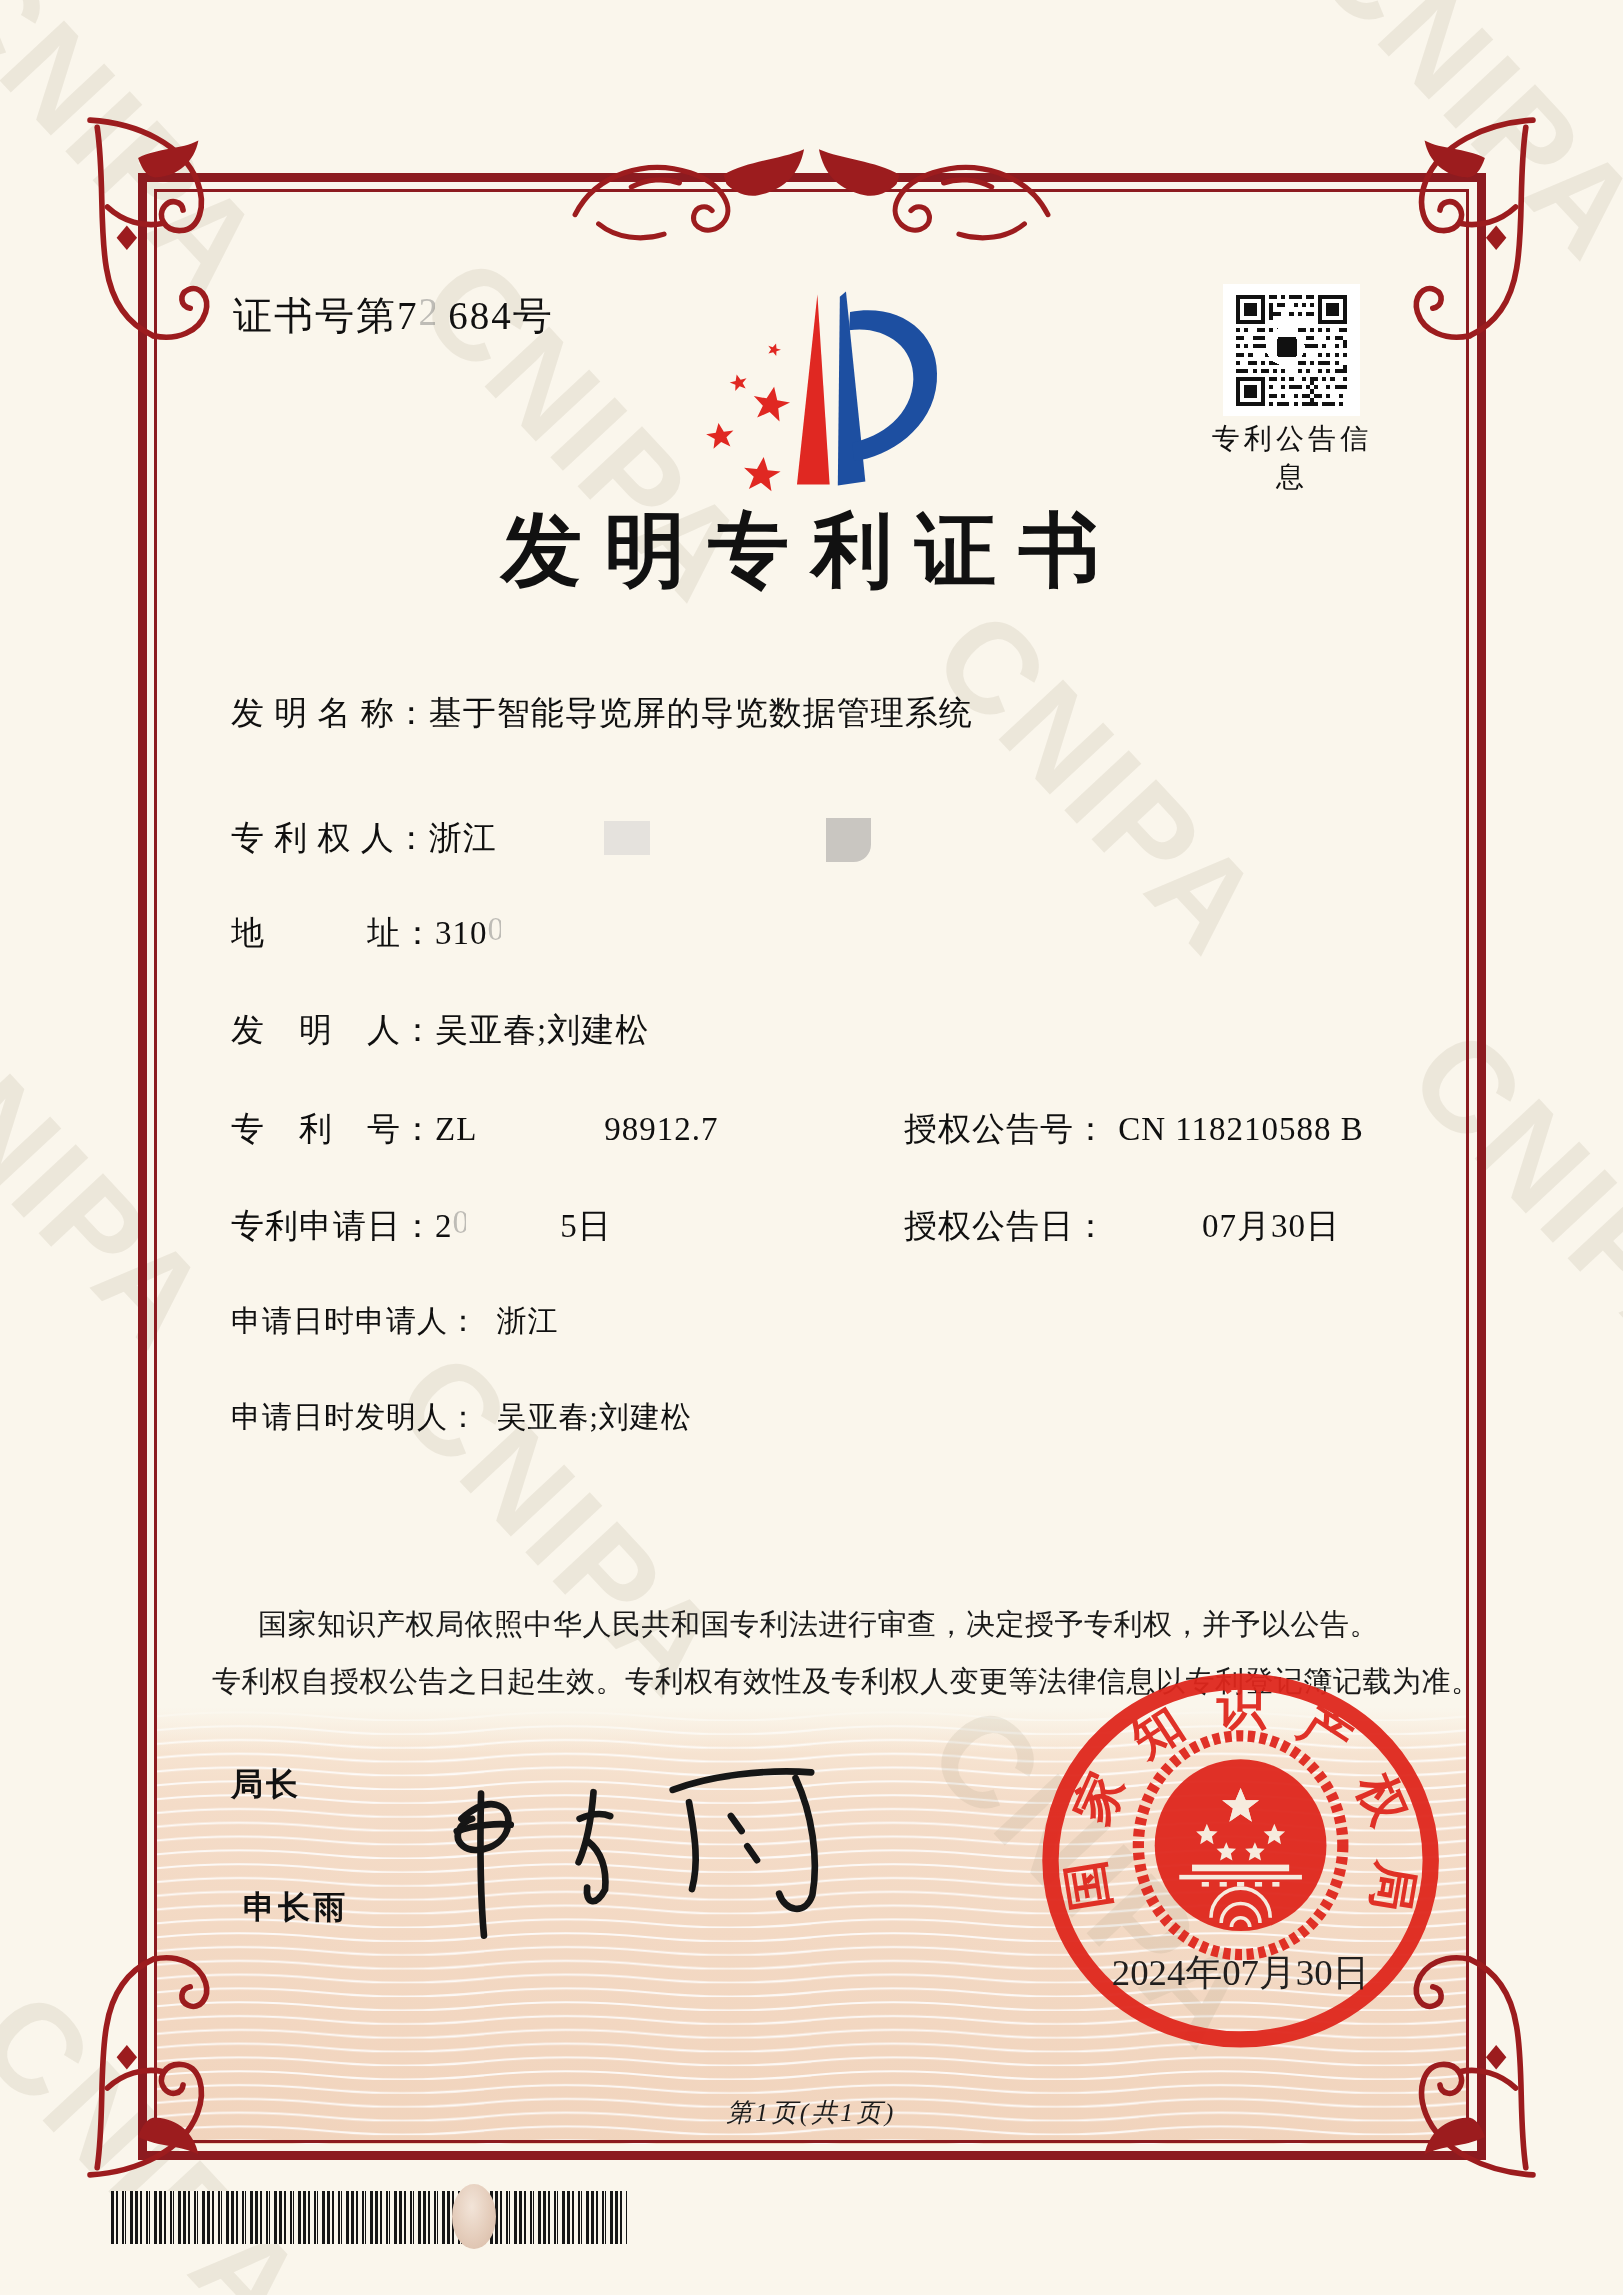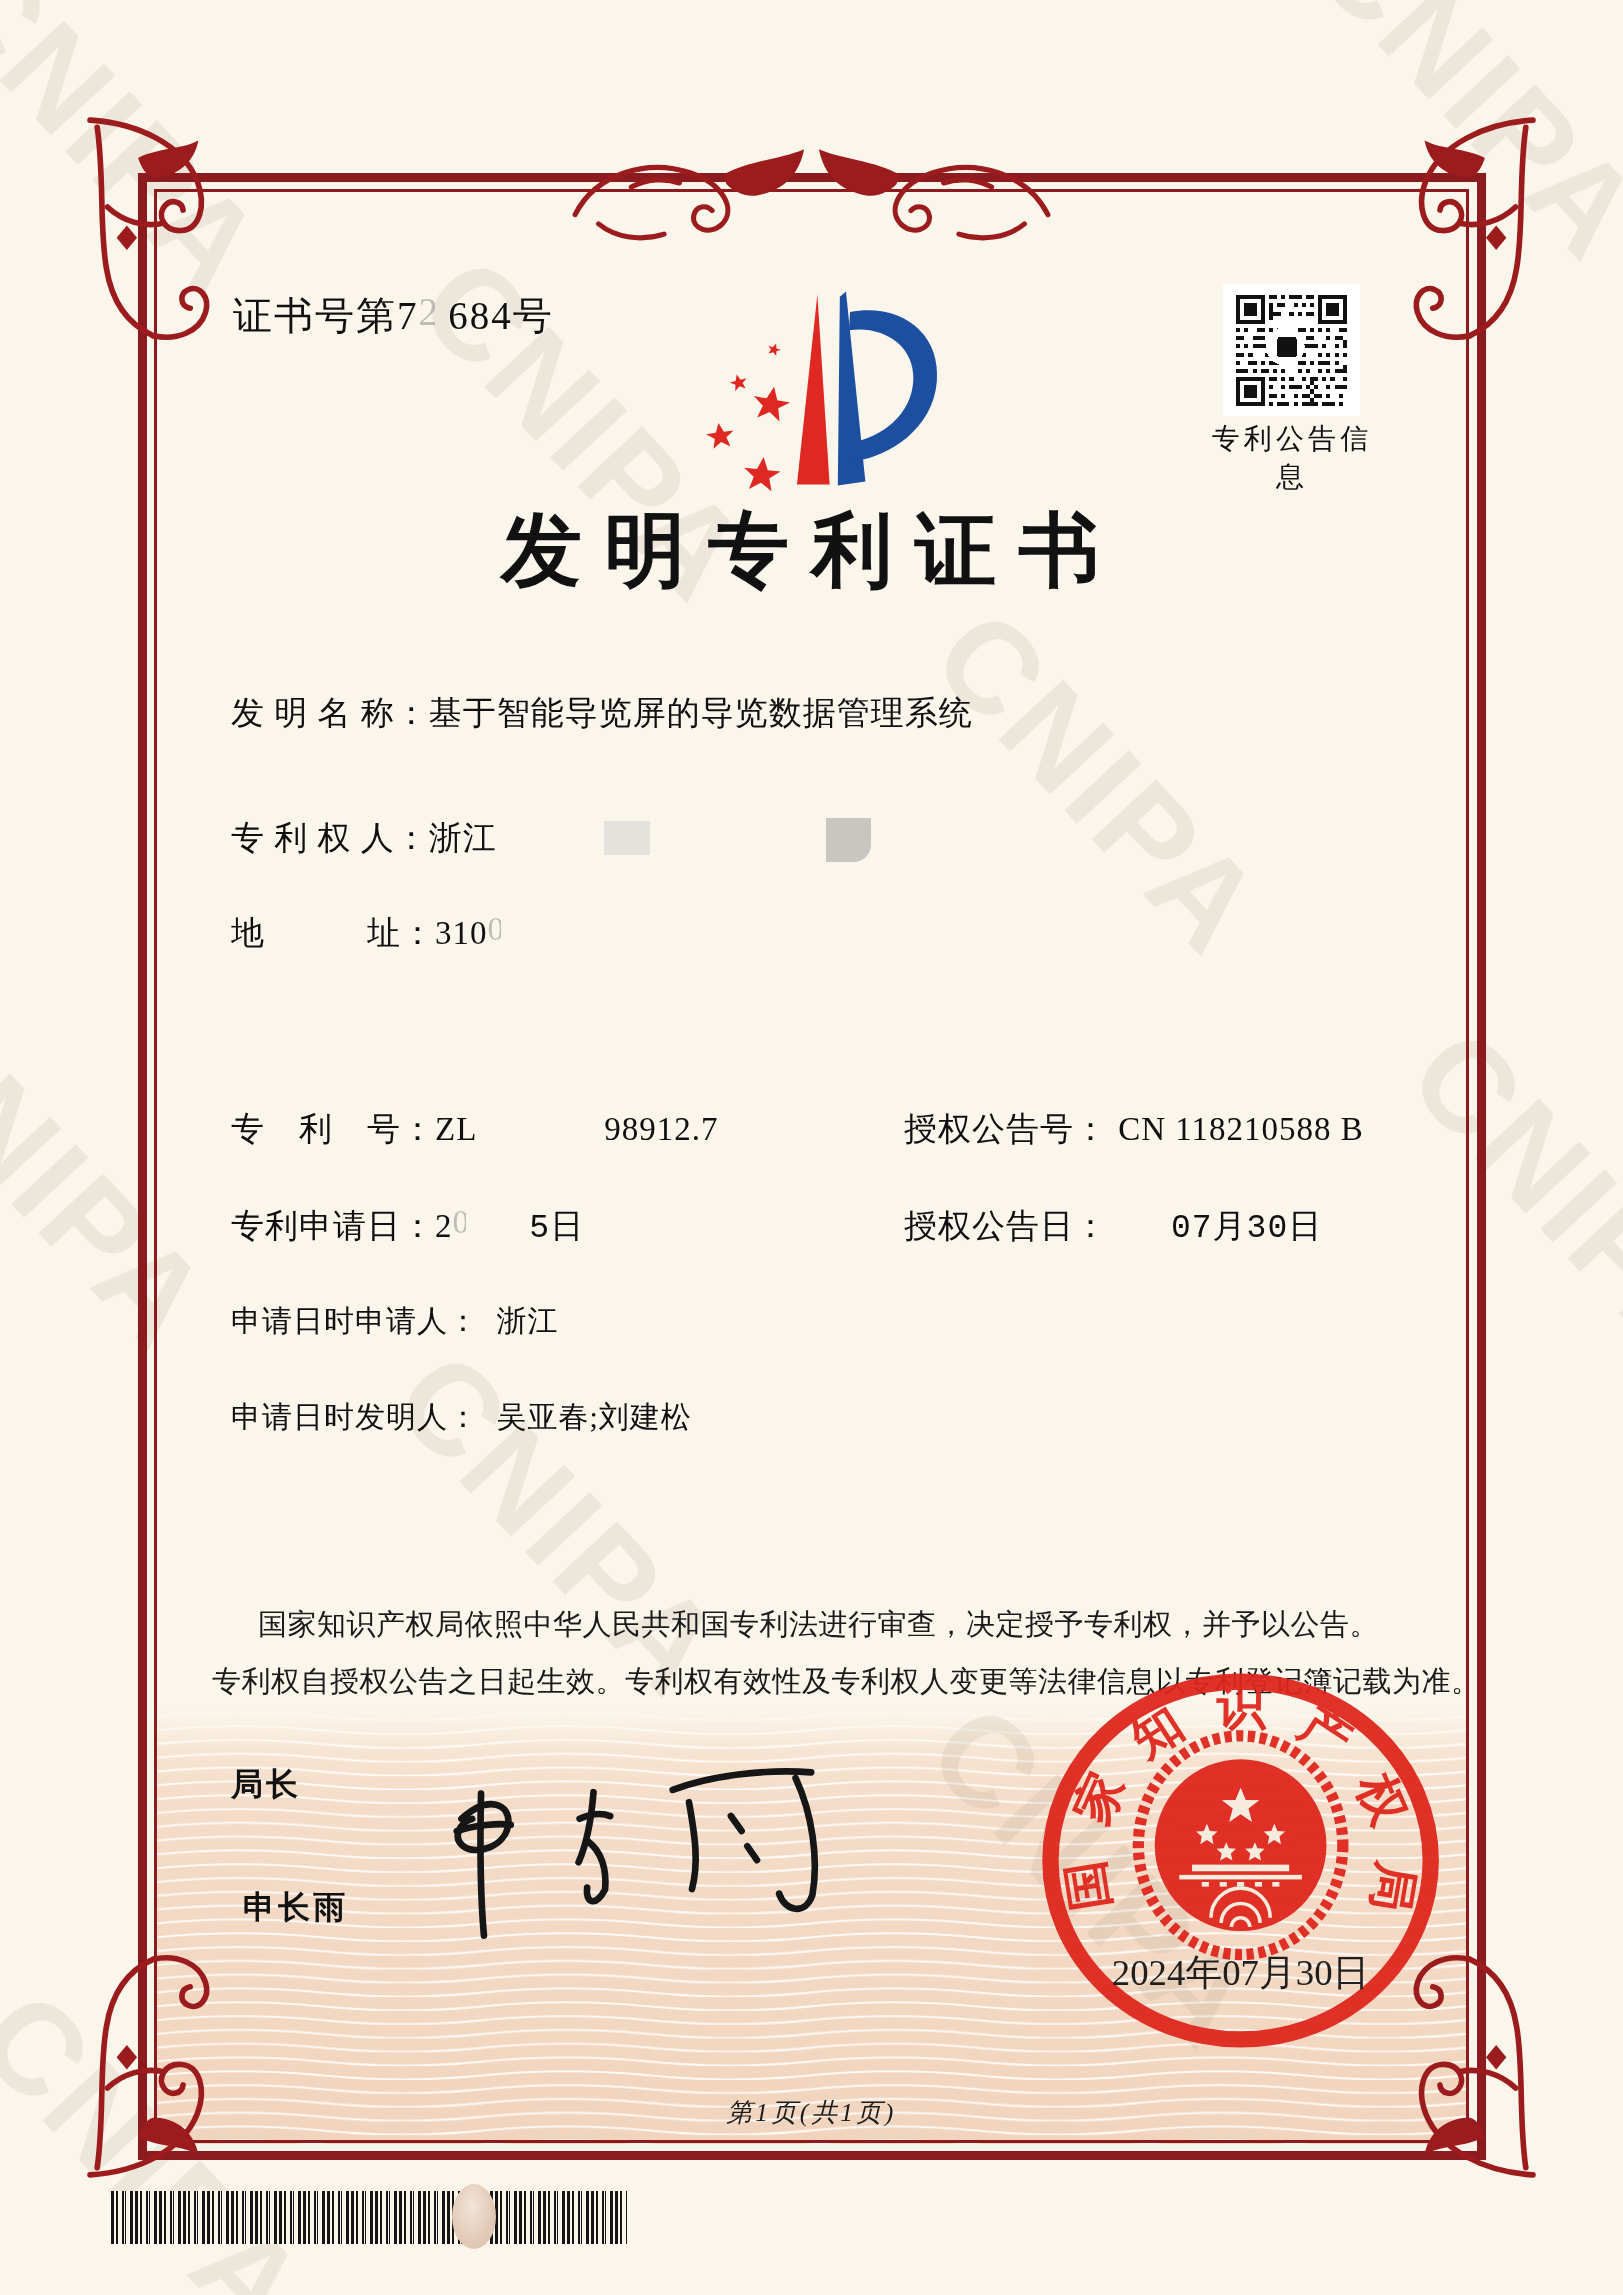--- a/index.html
+++ b/index.html
@@ -28,21 +28,21 @@
   .qr-caption{position:absolute;z-index:3;left:1210px;top:420px;width:164px;text-align:center;
               font-size:28px;letter-spacing:4.1px;}
   .title{position:absolute;z-index:3;left:50%;transform:translateX(-50%);top:497px;
          font-size:81px;font-weight:600;letter-spacing:22.5px;white-space:nowrap;}
   
   .row{position:absolute;z-index:3;left:231px;font-size:33px;letter-spacing:1px;white-space:nowrap;color:#101010;}
   .row.rcol{left:904px;}
   .row.small{font-size:30px;}
   .ml-val{margin-left:127px;}
   .ml-sm{margin-left:10.2px;}
-  .ml-md{margin-left:63px;font-family:Liberation Mono, monospace;}
+  .ml-md{margin-left:94px;}
   .ml-sp{margin-left:17.4px;}
   .redact{position:absolute;z-index:3;}
   .redact.b1{left:604px;top:821px;width:46px;height:34px;background:#e5e2dd;}
   .redact.b2{left:826px;top:818px;width:45px;height:44px;background:#c9c6c1;border-bottom-right-radius:17.4px;}
   
   .stmt{position:absolute;z-index:3;font-size:29px;letter-spacing:0.5px;color:#1a1a1a;white-space:nowrap;margin-top:36px;}
   .stmt.l1{left:258px;top:1569px;}
   .stmt.l2{left:212px;top:1626px;}
   
   .director-label{position:absolute;z-index:3;left:231px;top:1763px;
@@ -183,20 +183,23 @@
   <div class="row" style="top:816px">
     <span>专 利 权 人：</span><span>浙江</span>
   </div>
   <div class="redact b1"></div>
   <div class="redact b2"></div>
 
   <div class="row" style="top:911px">
     <span>地　　　址：</span><span>310</span><span class="ghost">0</span>
   </div>
 
+  <div class="row" style="top:1008px">
+    <span>发　明　人：</span><span>吴亚春;刘建松</span>
+  </div>
 
   <div class="row" style="top:1107px">
     <span>专　利　号：</span><span>ZL</span><span class="ml-val">98912.7</span>
   </div>
   <div class="row rcol" style="top:1107px">
     <span>授权公告号：</span><span class="ml-sm">CN 118210588 B</span>
   </div>
 
   <div class="row" style="top:1204px">
     <span>专利申请日：</span><span>2</span><span class="ghost">0</span><span class="ml-md">5日</span>

